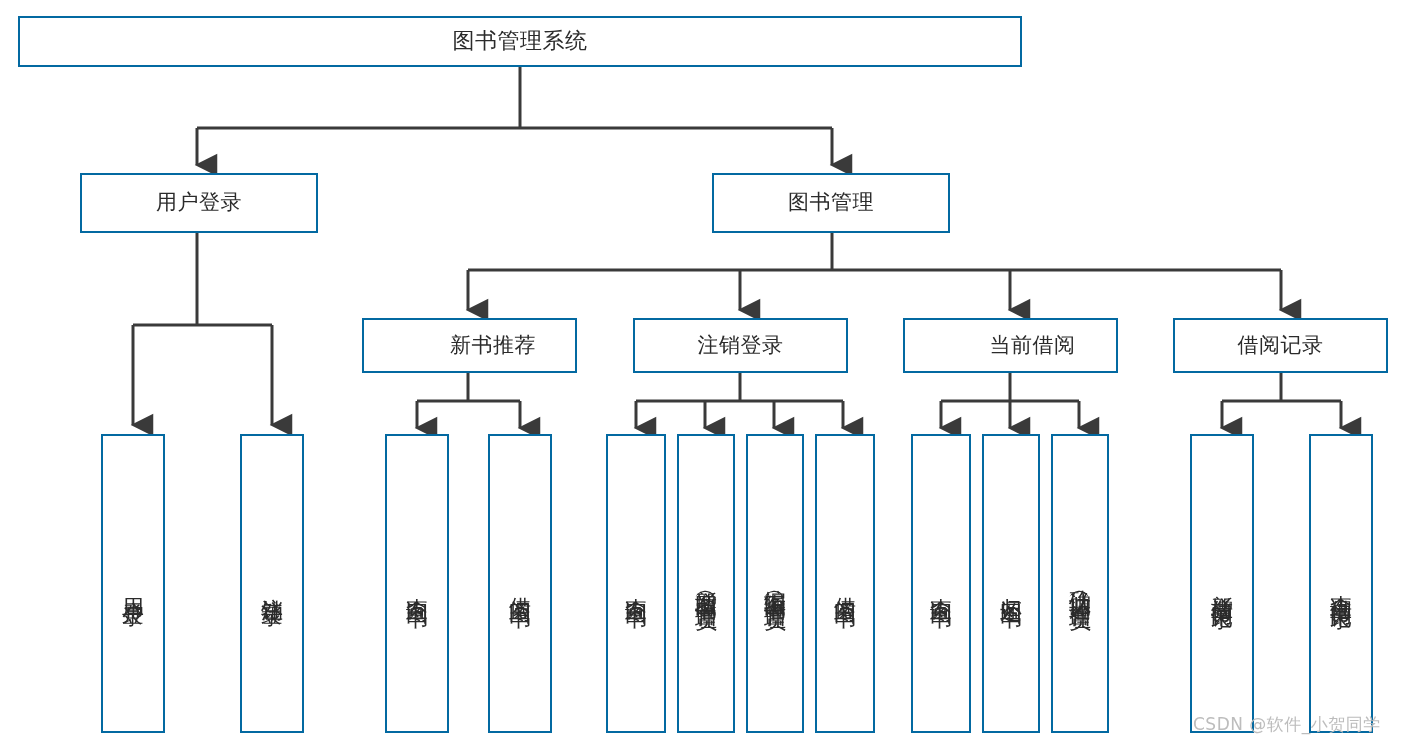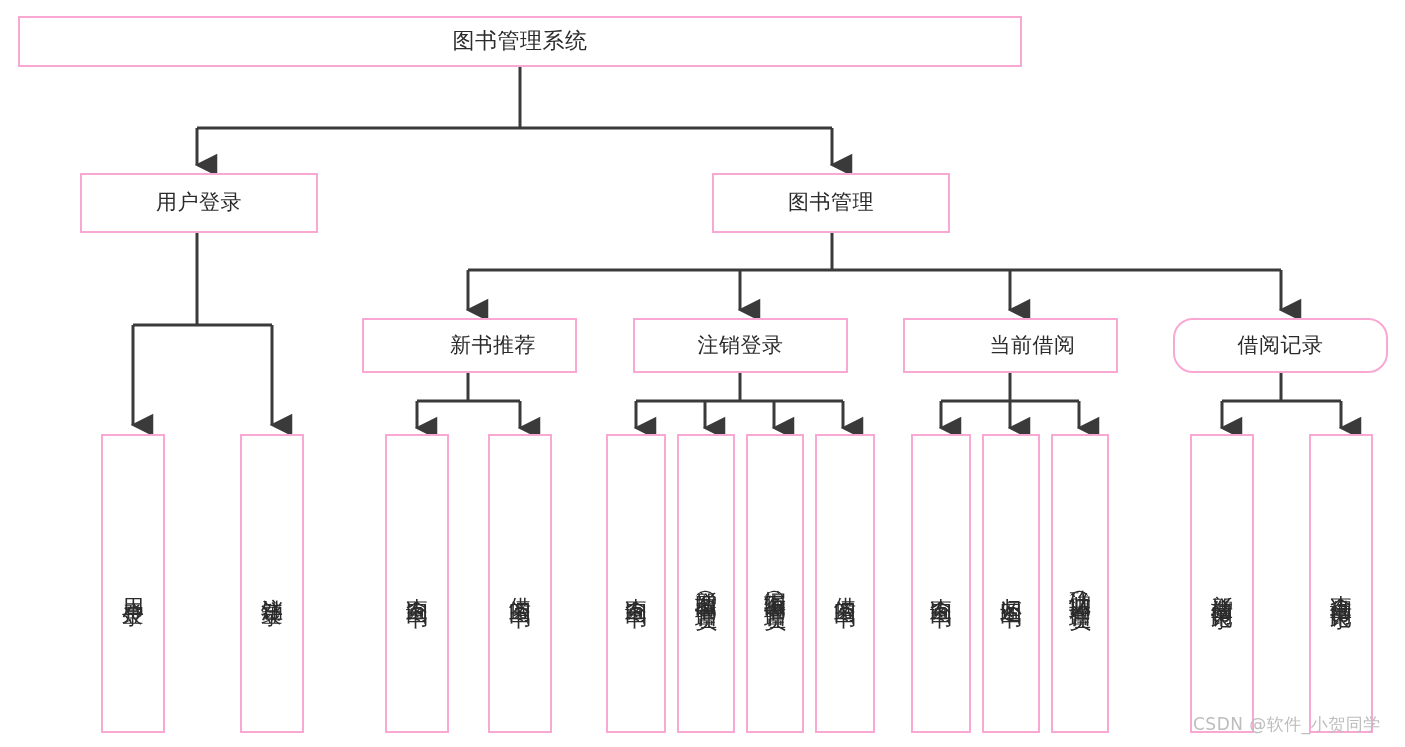--- a/index.html
+++ b/index.html
@@ -23,21 +23,21 @@
     position: absolute;
     left: 0;
     top: 0;
     width: 1405px;
     height: 747px;
     pointer-events: none;
   }
   .node {
     position: absolute;
     box-sizing: border-box;
-    border: 2px solid #f9a8d4;
+    border: 2px solid #0369a1;
     background: #ffffff;
     display: flex;
     align-items: center;
     justify-content: center;
     color: #2b2b2b;
   }
   .node .label {
     display: block;
     text-align: center;
     line-height: 1.12;
@@ -145,21 +145,21 @@
   </div>
 
   <div class="node horiz" style="left:633px; top:318px; width:215px; height:55px;">
     <span class="label">注销登录</span>
   </div>
 
   <div class="node horiz" style="left:903px; top:318px; width:215px; height:55px;padding-left:44px;">
     <span class="label">当前借阅</span>
   </div>
 
-  <div class="node horiz" style="left:1173px; top:318px; width:215px; height:55px;border-radius:20px;">
+  <div class="node horiz" style="left:1173px; top:318px; width:215px; height:55px;">
     <span class="label">借阅记录</span>
   </div>
 
   <div class="node vert" style="left:101px; top:434px; width:64px; height:299px;">
     <span class="label">用户登录</span>
   </div>
 
   <div class="node vert" style="left:240px; top:434px; width:64px; height:299px;">
     <span class="label">注销登录</span>
   </div>

